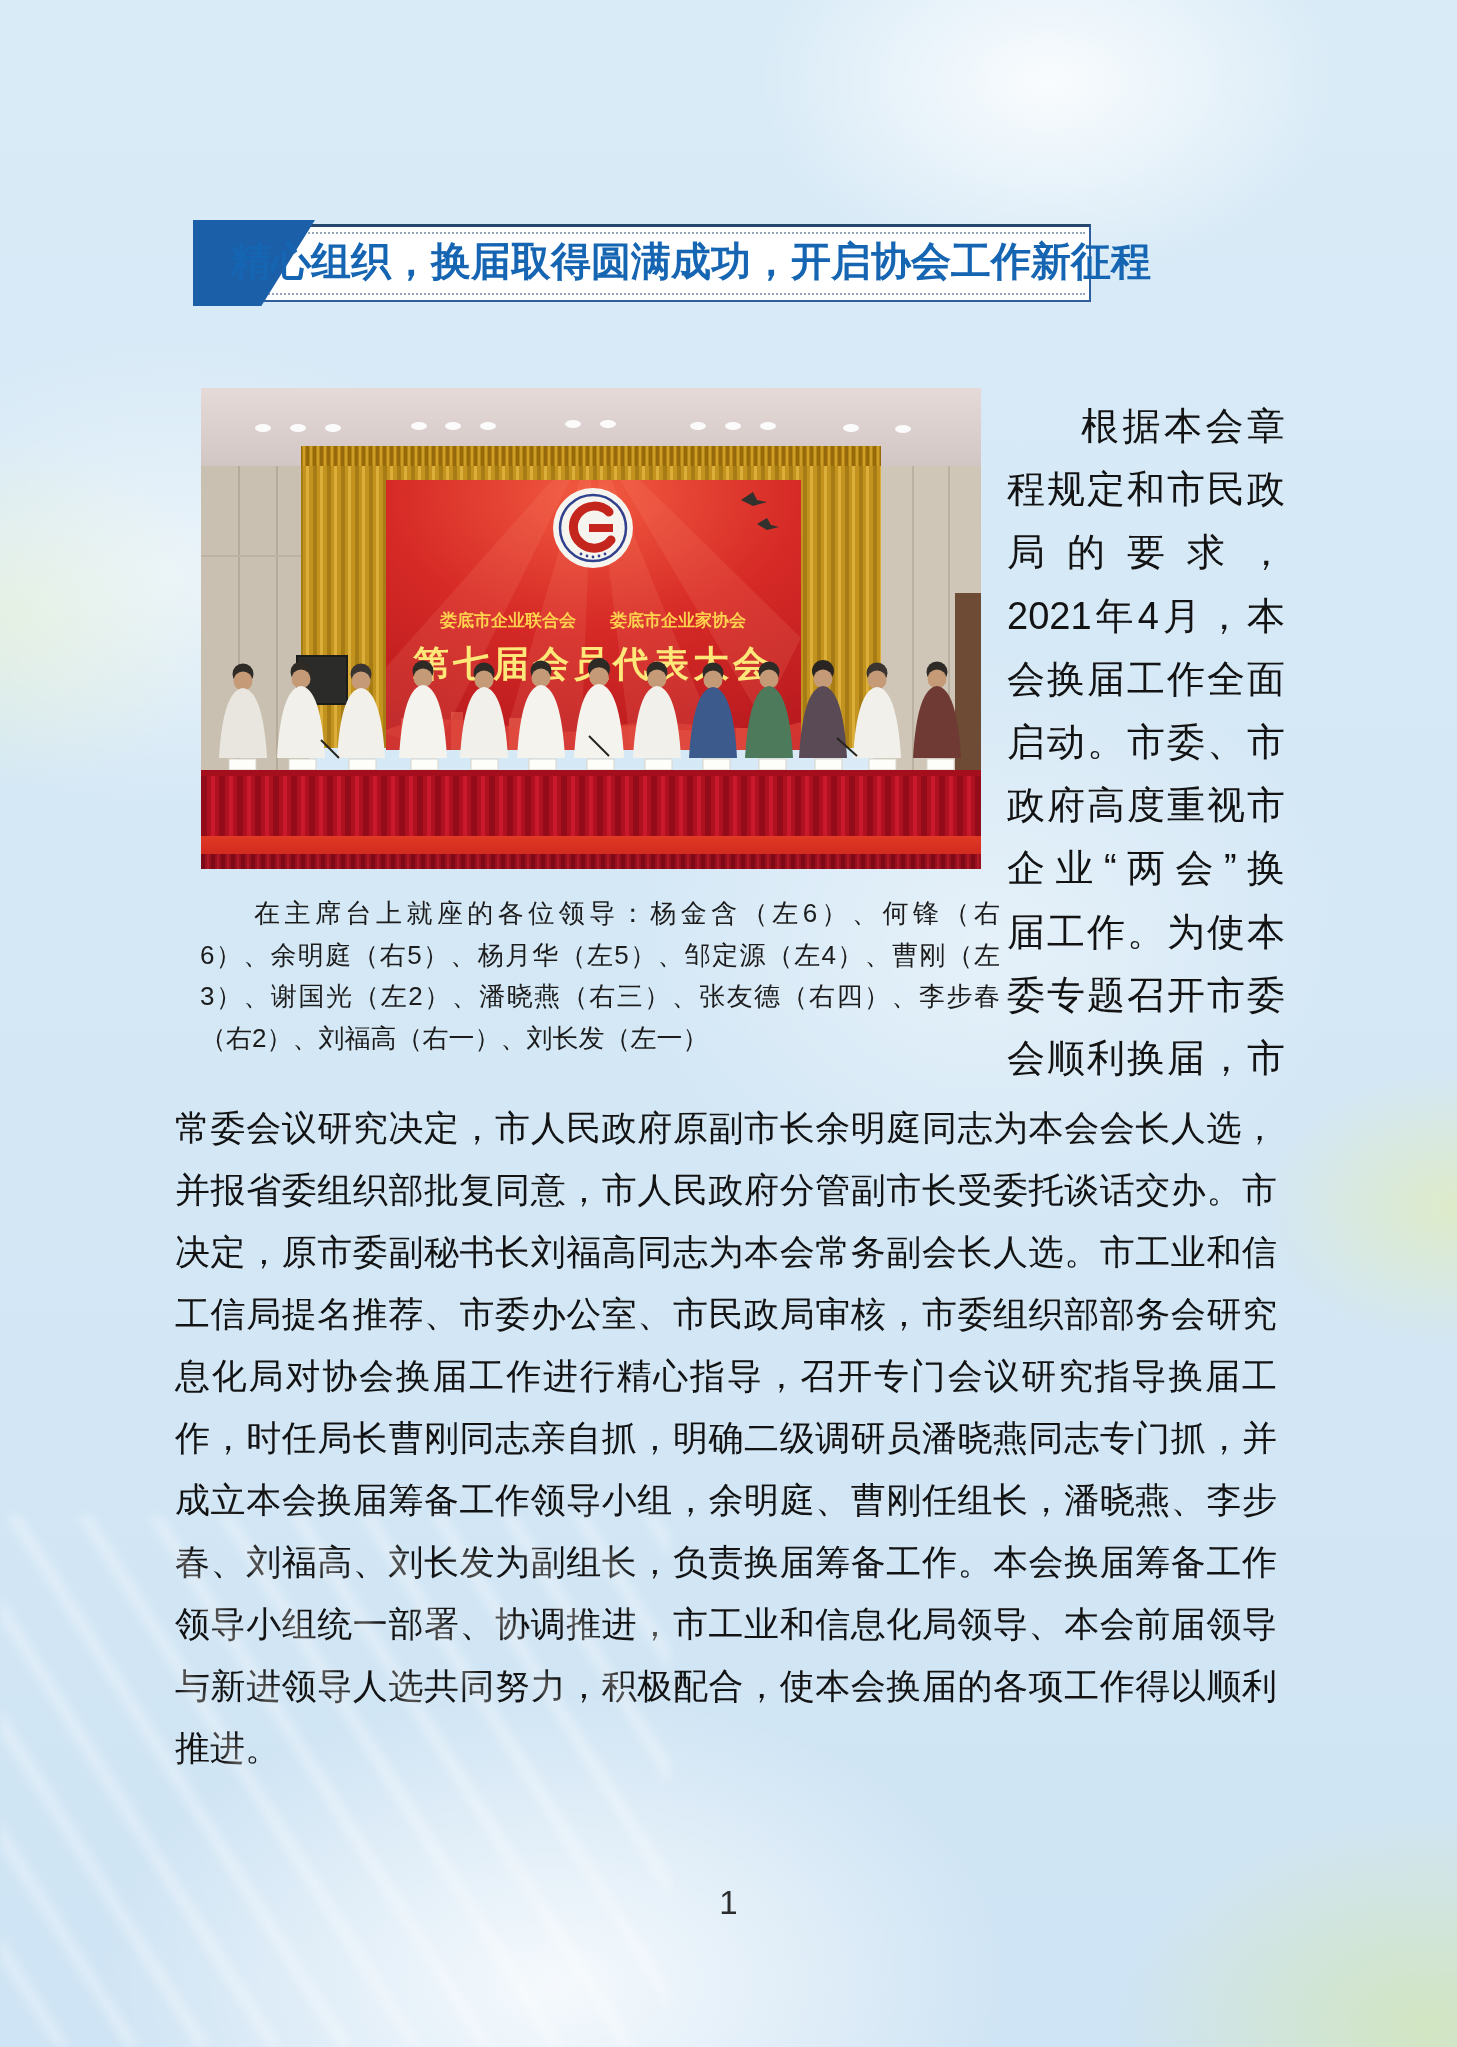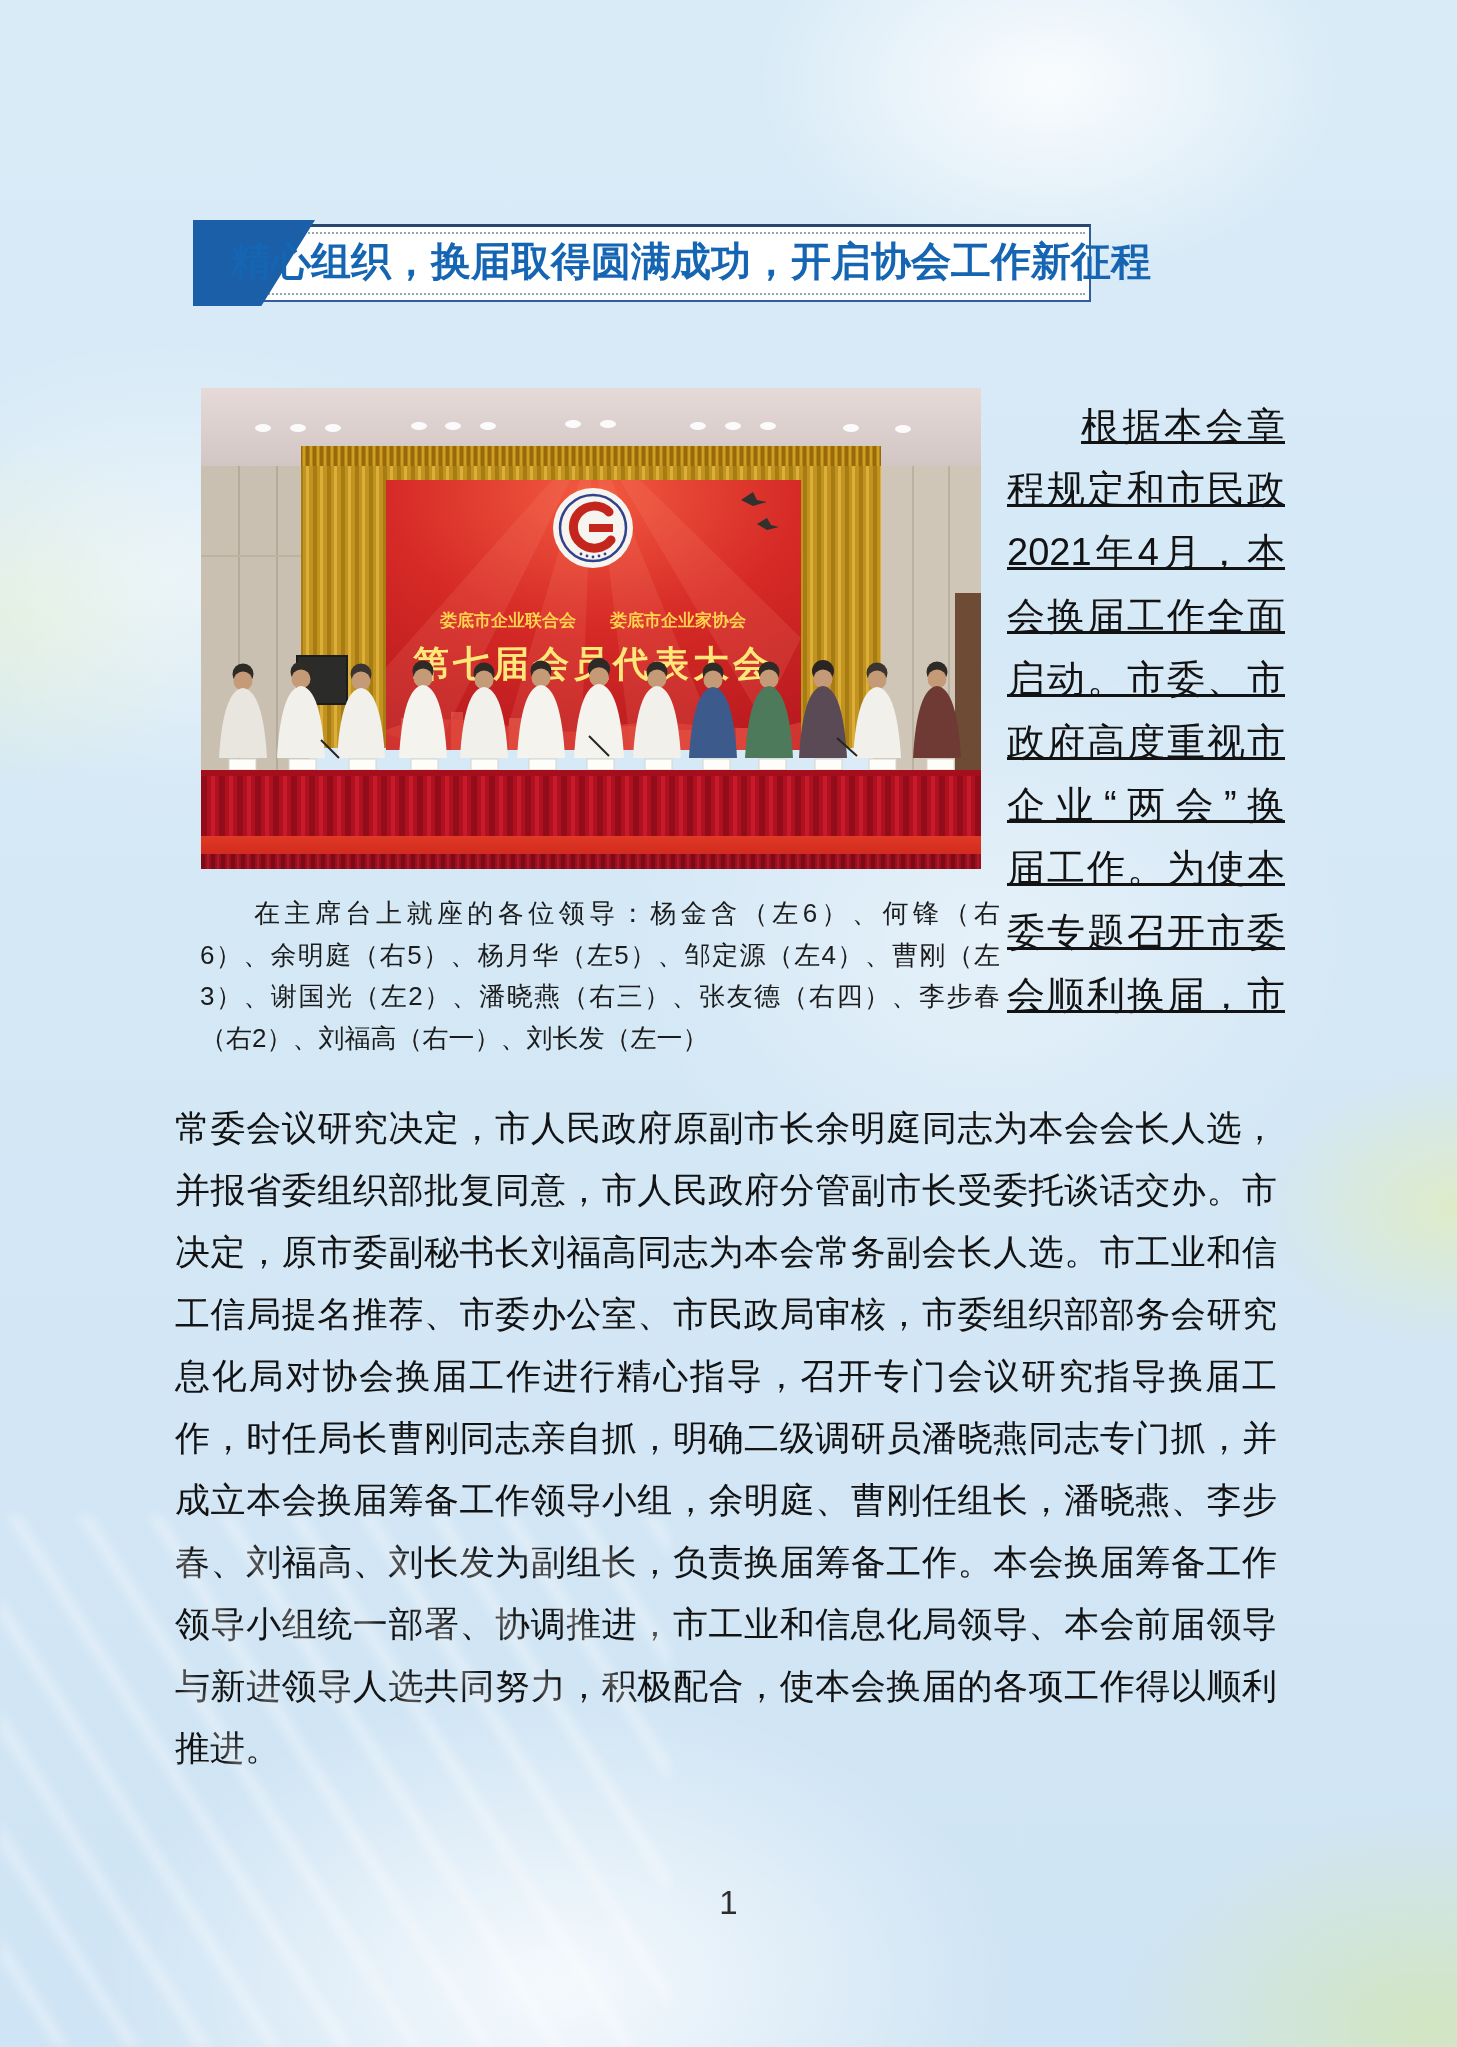--- a/index.html
+++ b/index.html
@@ -30,21 +30,21 @@
   
   .photo{position:absolute;left:201px;top:388px;width:920px;height:481px;overflow:hidden;}
   
   .caption{position:absolute;left:200px;top:893px;width:800px;color:#1c1c1c;
     font-family:Liberation Sans, sans-serif;font-size:26px;line-height:41.5px;}
   .caption .cl{text-align:justify;text-align-last:justify;}
   .caption .cl.first{text-indent:54px;}
   .caption .cl.last{text-align-last:left;}
   
   .sidecol{position:absolute;left:1007px;top:395px;width:278px;color:#131313;
-    font-size:38px;line-height:63.2px;text-decoration:underline;}
+    font-size:38px;line-height:63.2px;}
   .sidecol .sl{text-align:justify;text-align-last:justify;}
   .sidecol .sl.first{padding-left:74px;box-sizing:border-box;}
   
   .bodytext{position:absolute;left:175px;top:1097px;width:1102px;color:#131313;
     font-size:35px;line-height:62px;}
   .bodytext .bl{text-align:justify;text-align-last:justify;}
   .bodytext .bl.last{text-align-last:left;}
   .pagenum{position:absolute;left:0;top:1884px;width:1457px;text-align:center;
     font-size:33px;color:#2c2c2c;}
 </style>
@@ -286,20 +286,21 @@
   <div class="caption">
     <div class="cl first">在主席台上就座的各位领导：杨金含（左6）、何锋（右</div>
     <div class="cl">6）、余明庭（右5）、杨月华（左5）、邹定源（左4）、曹刚（左</div>
     <div class="cl">3）、谢国光（左2）、潘晓燕（右三）、张友德（右四）、李步春</div>
     <div class="cl last">（右2）、刘福高（右一）、刘长发（左一）</div>
   </div>
 
   <div class="sidecol">
     <div class="sl first">根据本会章</div>
     <div class="sl">程规定和市民政</div>
+    <div class="sl">局的要求，</div>
     <div class="sl">2021年4月，本</div>
     <div class="sl">会换届工作全面</div>
     <div class="sl">启动。市委、市</div>
     <div class="sl">政府高度重视市</div>
     <div class="sl">企业“两会”换</div>
     <div class="sl">届工作。为使本</div>
     <div class="sl">委专题召开市委</div>
     <div class="sl">会顺利换届，市</div>
   </div>
 

